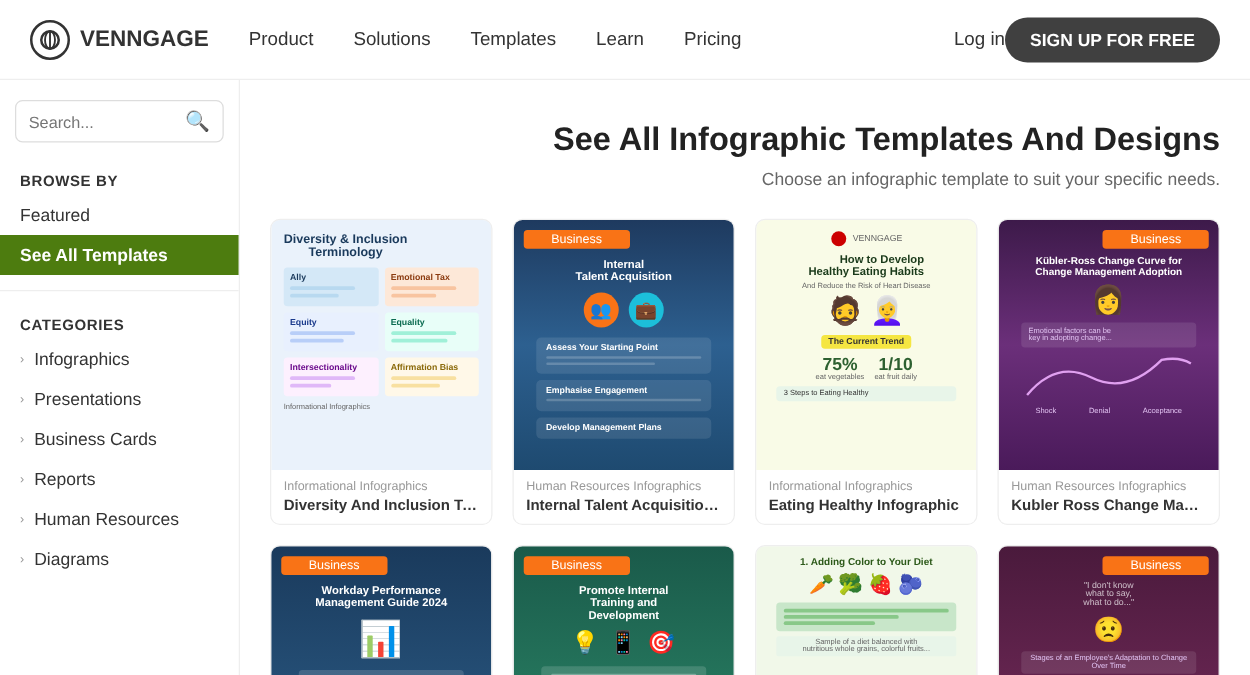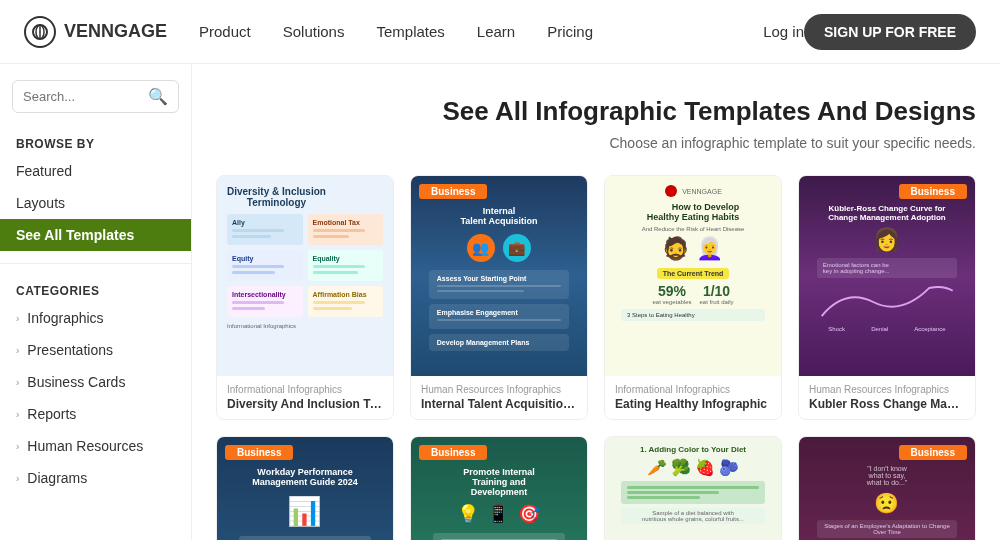--- a/index.html
+++ b/index.html
@@ -178,22 +178,22 @@
       position: relative;
       overflow: hidden;
     }
     .card-badge {
       position: absolute;
       top: 8px;
       left: 8px;
       background: #f97316;
       color: #fff;
       font-size: 10px;
-      font-weight: 700;
-      padding: 2px 12px;
+      font-weight: 400;
+      padding: 2px 22px;
       border-radius: 3px;
     }
     .card-footer {
       padding: 8px 10px;
       background: #fff;
     }
     .card-category {
       font-size: 10px;
       color: #999;
       margin-bottom: 2px;
@@ -243,23 +243,20 @@
     <div class="sidebar-search">
       <input type="text" placeholder="Search..." style="">
       <span class="search-icon-svg">🔍</span>
     </div>
 
     <div class="sidebar-section-title">BROWSE BY</div>
 
     <div class="sidebar-item">
       <span>Featured</span>
     </div>
-    <div class="sidebar-item">
-      <span>Layouts</span>
-    </div>
     <div class="sidebar-item active">
       <span>See All Templates</span>
     </div>
 
     <div class="sidebar-divider"></div>
 
     <div class="sidebar-section-title">CATEGORIES</div>
 
     <div class="sidebar-item">
       <span class="chevron">›</span>
@@ -377,21 +374,21 @@
           </div>
           <div style="font-size:9px;font-weight:700;color:#1a3a1a;text-align:right;margin-bottom:4px;">How to Develop<br>Healthy Eating Habits</div>
           <div style="font-size:6px;color:#666;margin-bottom:4px;">And Reduce the Risk of Heart Disease</div>
           <div style="display:flex;gap:6px;margin-bottom:6px;">
             <div style="font-size:22px;">🧔</div>
             <div style="font-size:22px;">👩‍🦳</div>
           </div>
           <div style="background:#f5e642;border-radius:3px;padding:2px 6px;font-size:7px;font-weight:700;color:#333;margin-bottom:4px;">The Current Trend</div>
           <div style="display:flex;gap:8px;justify-content:center;margin-bottom:4px;">
             <div style="text-align:center;">
-              <div style="font-size:14px;font-weight:700;color:#2d6030;">59%</div>
+              <div style="font-size:14px;font-weight:700;color:#2d6030;">75%</div>
               <div style="font-size:6px;color:#666;">eat vegetables</div>
             </div>
             <div style="text-align:center;">
               <div style="font-size:14px;font-weight:700;color:#2d6030;">1/10</div>
               <div style="font-size:6px;color:#666;">eat fruit daily</div>
             </div>
           </div>
           <div style="background:#e8f5e9;border-radius:3px;padding:3px 6px;width:90%;font-size:6px;color:#333;">3 Steps to Eating Healthy</div>
         </div>
         <div class="card-footer">

